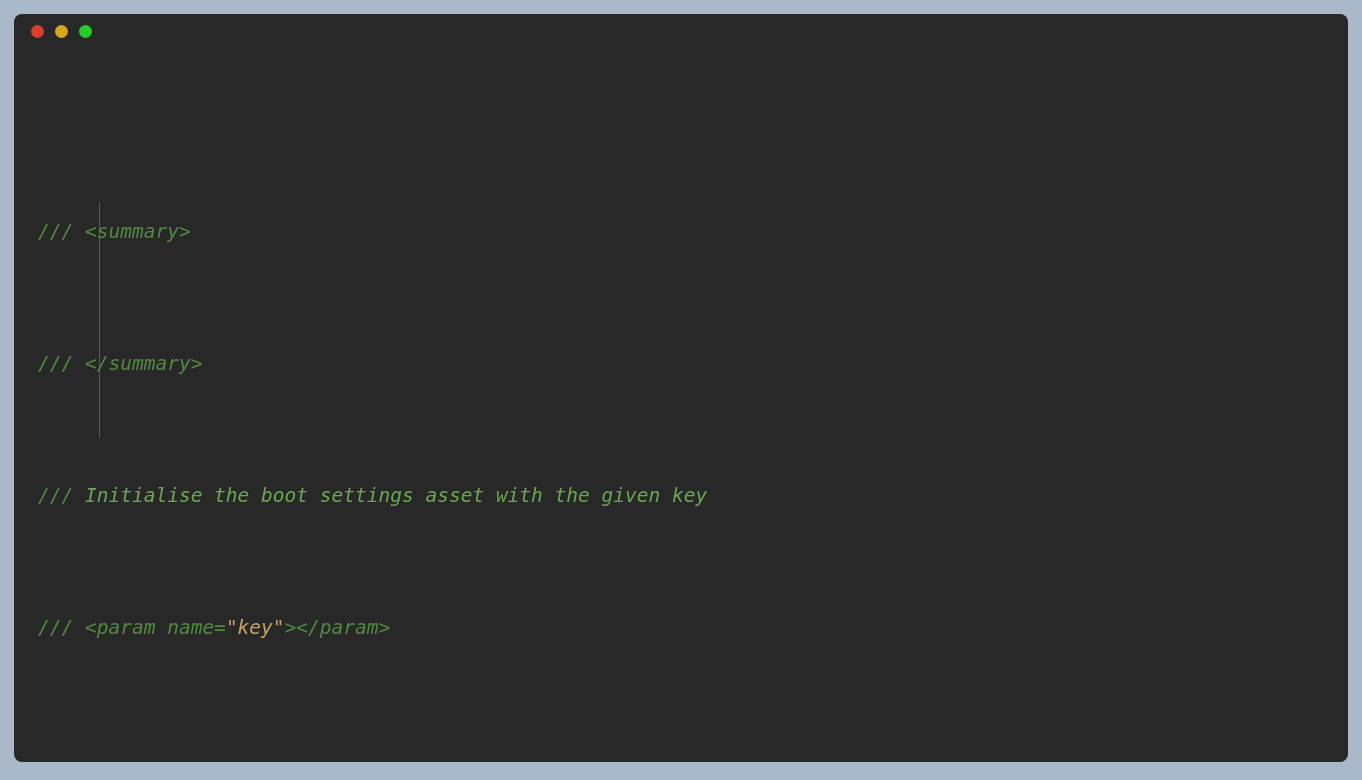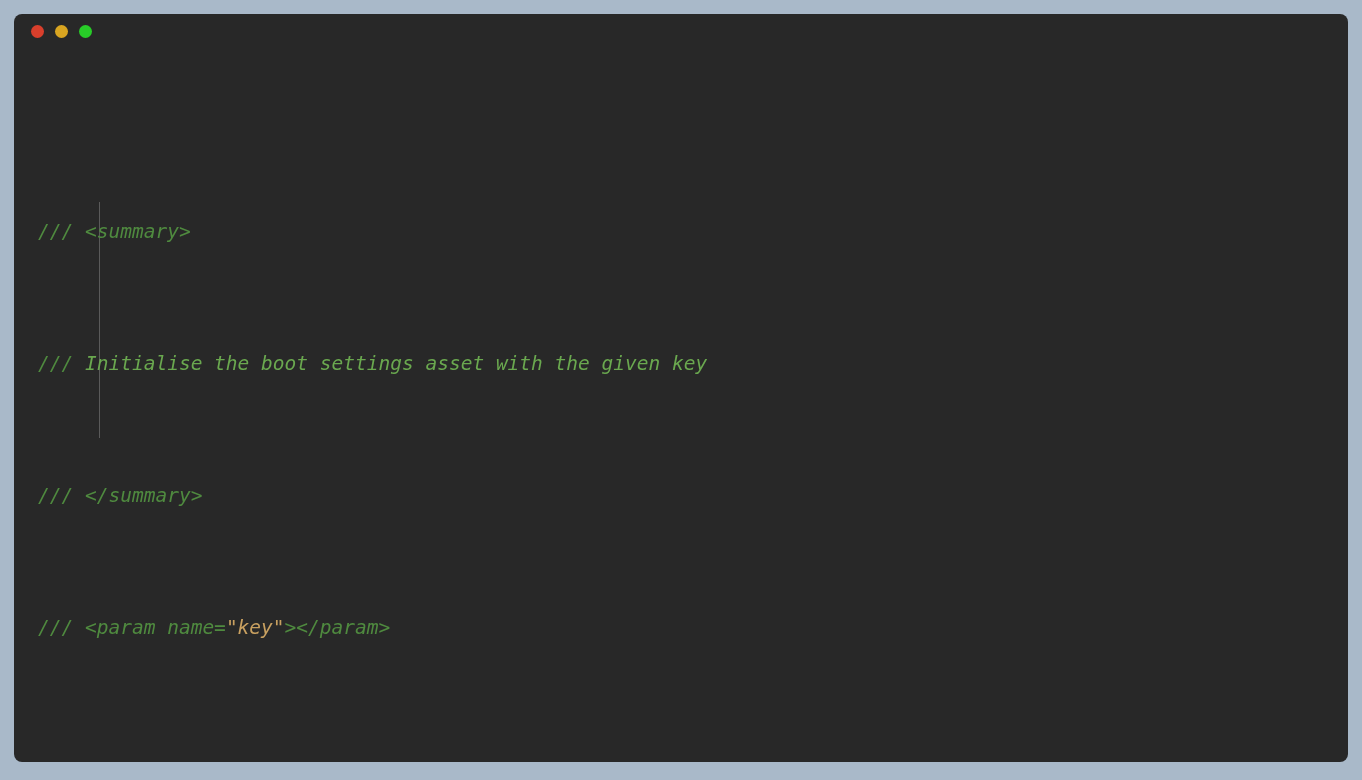--- a/index.html
+++ b/index.html
@@ -88,23 +88,23 @@
     <div class="dot minimize"></div>
     <div class="dot maximize"></div>
   </div>
 
   <div id="code">
 
     <div id="indent-guide"></div>
 
     <div class="line"><span class="cmt-slash">///</span><span class="cmt-tag"> <span>&lt;summary&gt;</span></span></div>
 
+    <div class="line"><span class="cmt-slash">///</span><span class="cmt-tag"> <span>&lt;/summary&gt;</span></span></div>
+
     <div class="line"><span class="cmt-slash">///</span><span class="cmt-text"> <span>Initialise the boot settings asset with the given key</span></span></div>
-
-    <div class="line"><span class="cmt-slash">///</span><span class="cmt-tag"> <span>&lt;/summary&gt;</span></span></div>
 
     <div class="line"><span class="cmt-slash">///</span><span class="cmt-tag"> <span>&lt;param name=</span></span><span class="cmt-str">"key"</span><span class="cmt-tag">&gt;</span><span class="cmt-tag">&lt;/param&gt;</span></div>
 
 
     
 
     
 
     
 

